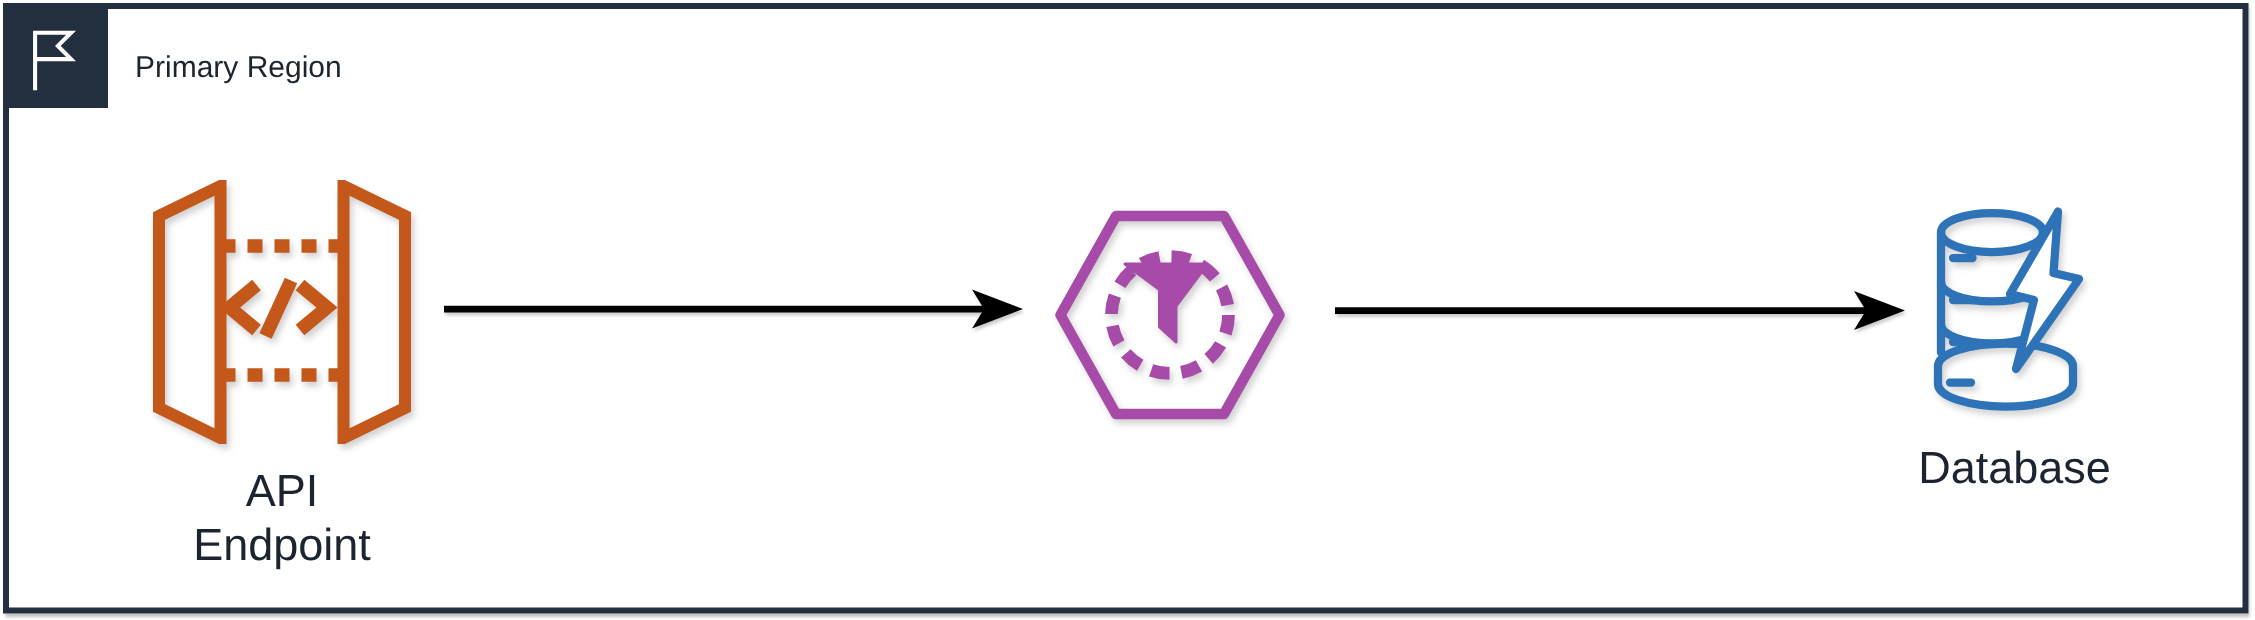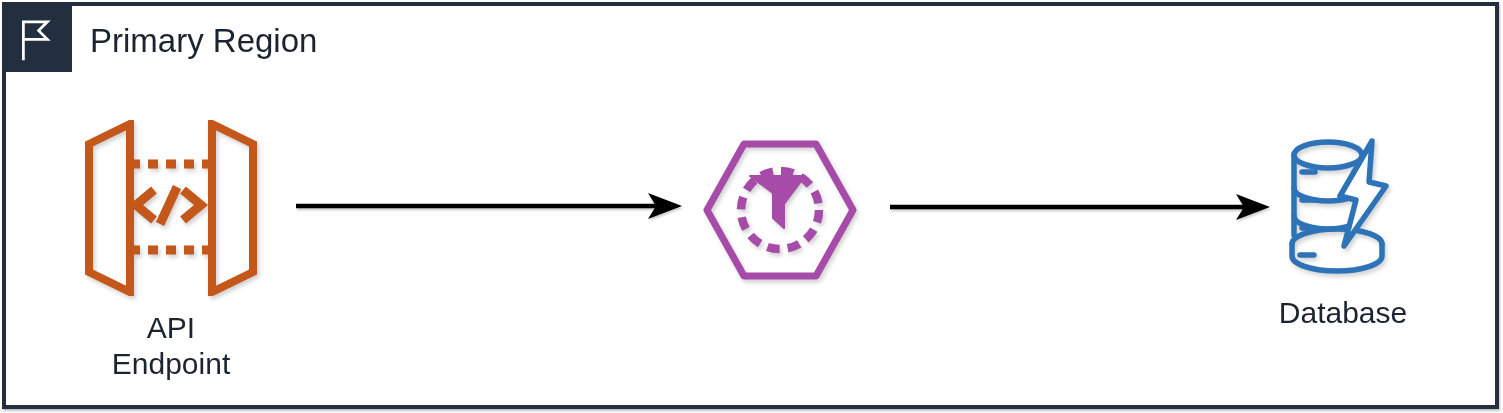--- a/index.html
+++ b/index.html
@@ -12,30 +12,30 @@
     border:4px solid var(--c-frame,#232F3E);
     box-shadow:1px 2px 2px rgba(0,0,0,0.25);
     background:#fff;
   }
   .region-badge{
     position:absolute;left:-4px;top:-4px;width:70px;height:70px;
     background:var(--c-frame,#232F3E);
     display:flex;align-items:center;justify-content:center;
   }
   .region-title{
-    position:absolute;left:84px;top:16px;
-    font-size:33px;color:var(--c-label_text,#1C2430);
+    position:absolute;left:84px;top:28px;
+    font-size:20px;color:var(--c-label_text,#1C2430);
   }
   .node{position:absolute;display:flex;flex-direction:column;align-items:center;}
   .node svg.node-icon{filter:drop-shadow(2px 3px 2px rgba(0,0,0,0.18));}
   .node-label{
     font-size:30px;line-height:36px;color:var(--c-label_text,#1C2430);
     white-space:pre-line;text-align:center;
   }
-  .node-api{left:78px;top:114px;width:174px;}
+  .node-api{left:95px;top:114px;width:174px;}
   .node-api .node-label{margin-top:14px;}
   .node-tpc{left:696px;top:131px;width:156px;}
   .node-tpc .node-label{margin-top:2px;}
   .node-db{left:1282px;top:132px;width:110px;}
   .node-db .node-label{margin-top:17px;text-align:right;}
   .edge{position:absolute;filter:drop-shadow(1px 2px 1px rgba(0,0,0,0.2));}
   .edge-1{left:284px;top:186px;}
   .edge-2{left:878px;top:187px;}
   
   .s-api{stroke:var(--c-api_endpoint,#C4571A);fill:none;}

